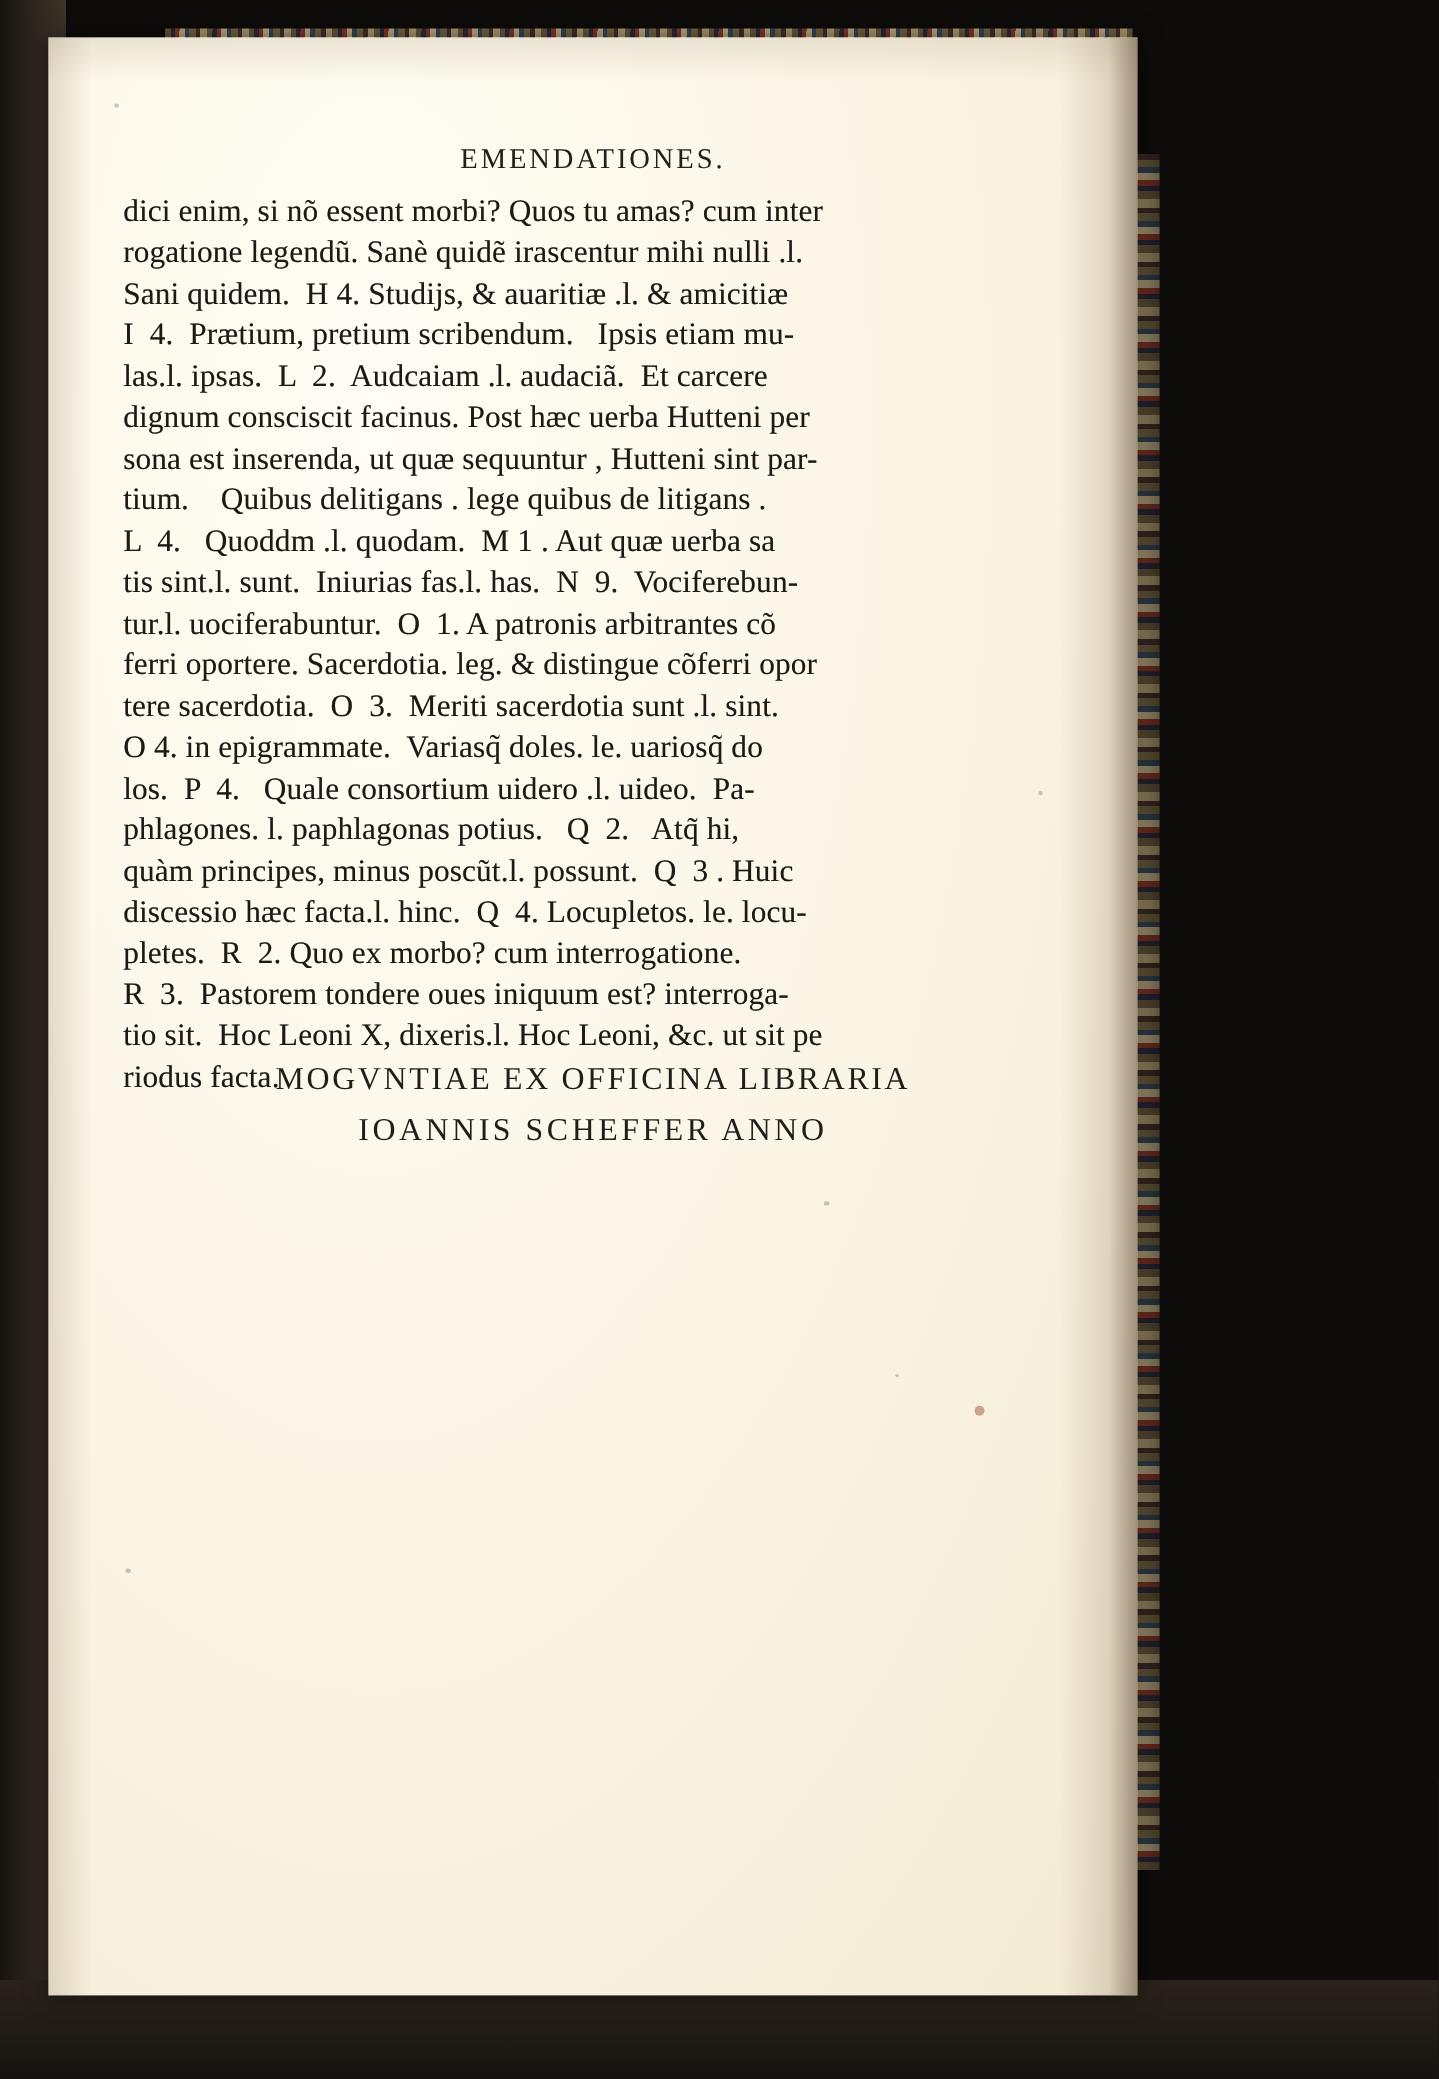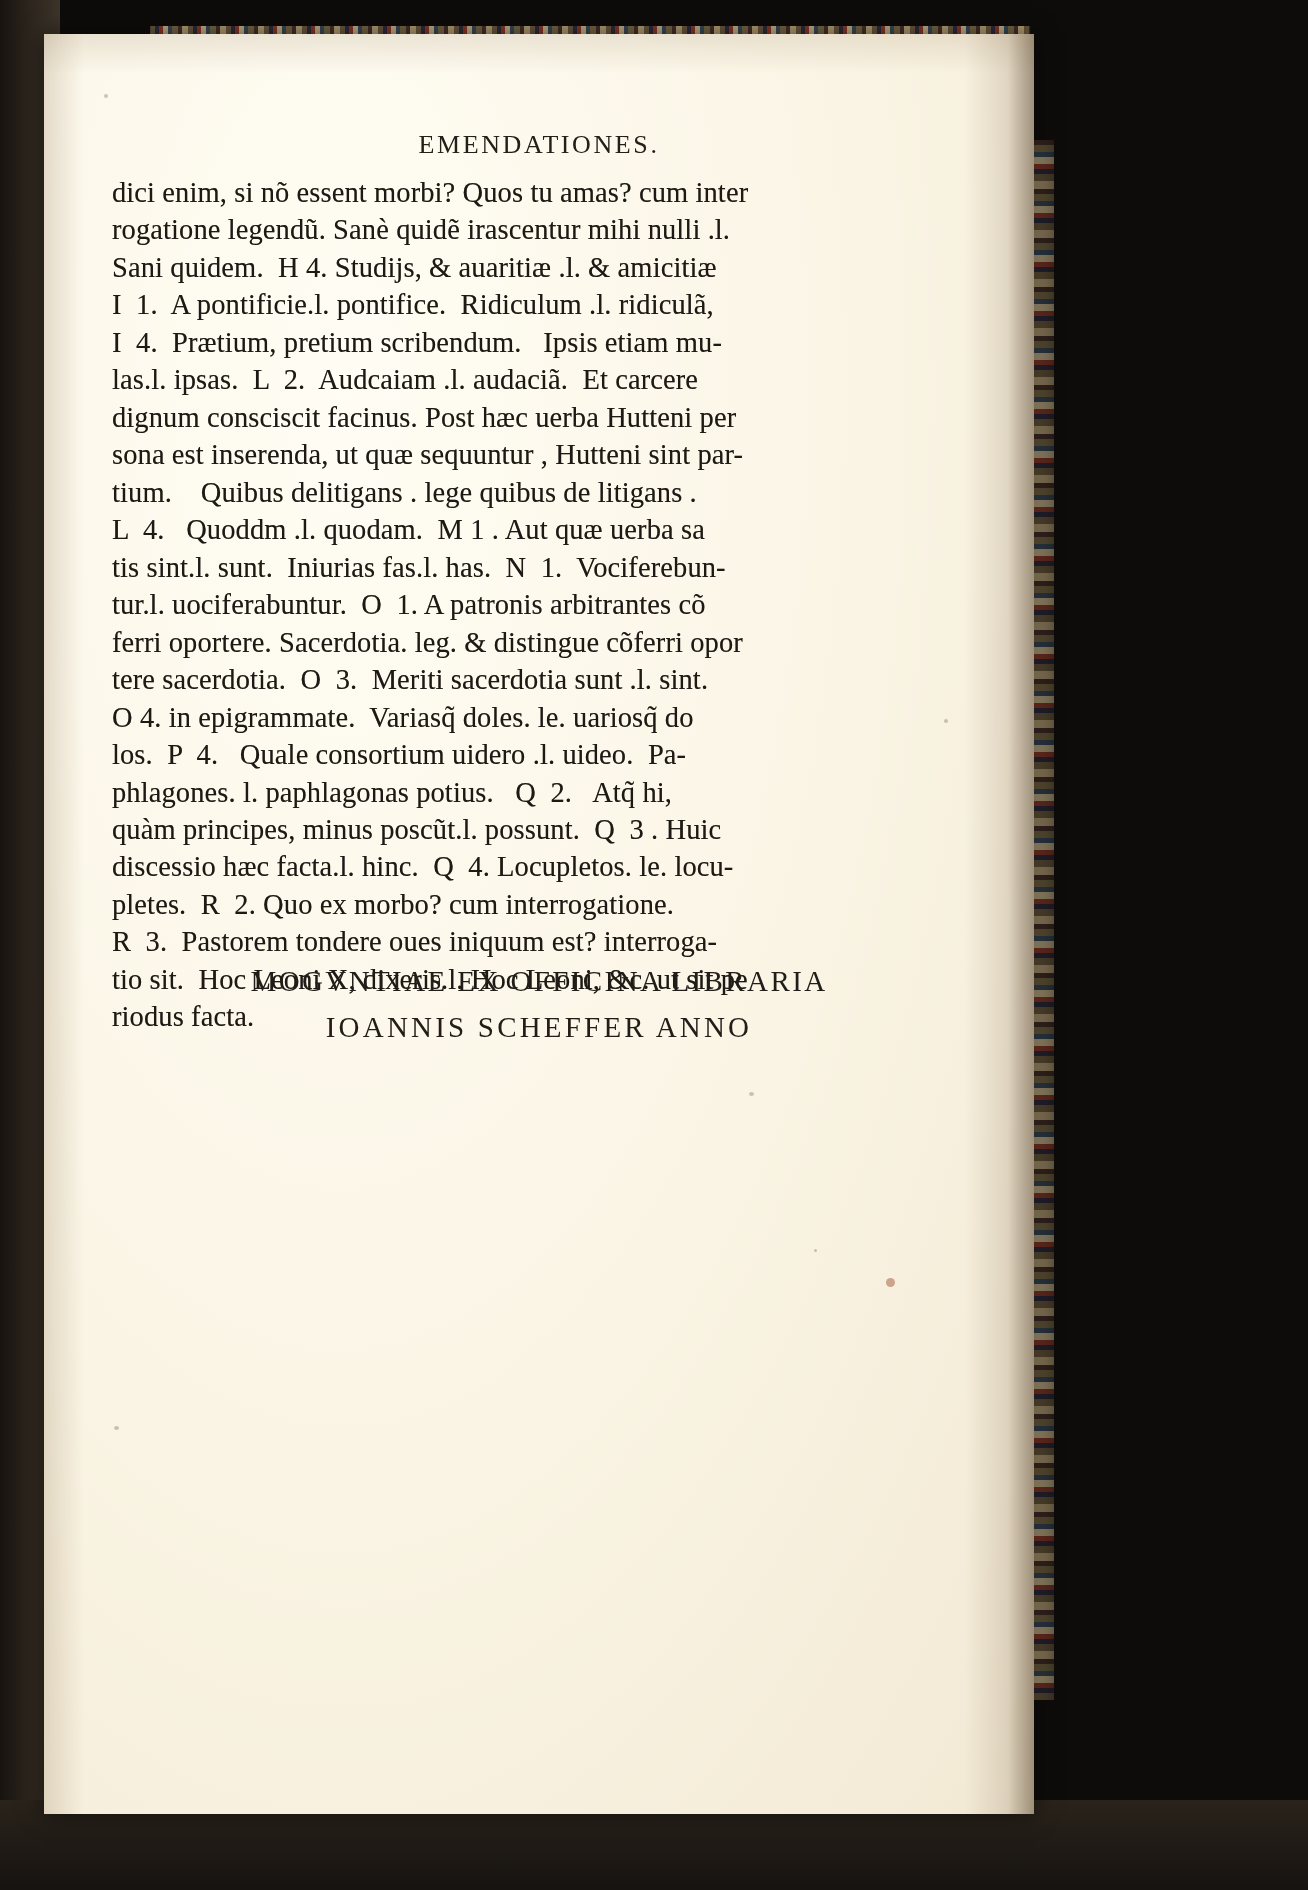--- a/index.html
+++ b/index.html
@@ -171,28 +171,27 @@
     <span class="speck" style="left:70px;  top:1392px; width:5px; height:4px;"></span>
     <span class="speck" style="left:842px; top:1244px; width:9px; height:9px; background:rgba(150,70,40,.45);"></span>
     <span class="speck" style="left:900px; top:685px; width:4px; height:4px;"></span>
 
     <div class="headline">EMENDATIONES.</div>
 
     <div class="body-block">
       <span class="ln">dici enim, si nõ essent morbi? Quos tu amas? cum inter</span>
       <span class="ln">rogatione legendũ. Sanè quidẽ irascentur mihi nulli .l.</span>
       <span class="ln">Sani quidem.  H 4. Studijs, &amp; auaritiæ .l. &amp; amicitiæ</span>
-      <span class="ln">I  1.  A pontificie.l. pontifice.  Ridiculum .l. ridiculã,</span>
       <span class="ln">I  4.  Prætium, pretium scribendum.   Ipsis etiam mu-</span>
       <span class="ln">las.l. ipsas.  L  2.  Audcaiam .l. audaciã.  Et carcere</span>
       <span class="ln">dignum consciscit facinus. Post hæc uerba Hutteni per</span>
       <span class="ln">sona est inserenda, ut quæ sequuntur , Hutteni sint par-</span>
       <span class="ln">tium.    Quibus delitigans . lege quibus de litigans .</span>
       <span class="ln">L  4.   Quoddm .l. quodam.  M 1 . Aut quæ uerba sa</span>
-      <span class="ln">tis sint.l. sunt.  Iniurias fas.l. has.  N  1.  Vociferebun-</span>
+      <span class="ln">tis sint.l. sunt.  Iniurias fas.l. has.  N  9.  Vociferebun-</span>
       <span class="ln">tur.l. uociferabuntur.  O  1. A patronis arbitrantes cõ</span>
       <span class="ln">ferri oportere. Sacerdotia. leg. &amp; distingue cõferri opor</span>
       <span class="ln">tere sacerdotia.  O  3.  Meriti sacerdotia sunt .l. sint.</span>
       <span class="ln">O 4. in epigrammate.  Variasq̃ doles. le. uariosq̃ do</span>
       <span class="ln">los.  P  4.   Quale consortium uidero .l. uideo.  Pa-</span>
       <span class="ln">phlagones. l. paphlagonas potius.   Q  2.   Atq̃ hi,</span>
       <span class="ln">quàm principes, minus poscũt.l. possunt.  Q  3 . Huic</span>
       <span class="ln">discessio hæc facta.l. hinc.  Q  4. Locupletos. le. locu-</span>
       <span class="ln">pletes.  R  2. Quo ex morbo? cum interrogatione.</span>
       <span class="ln">R  3.  Pastorem tondere oues iniquum est? interroga-</span>

